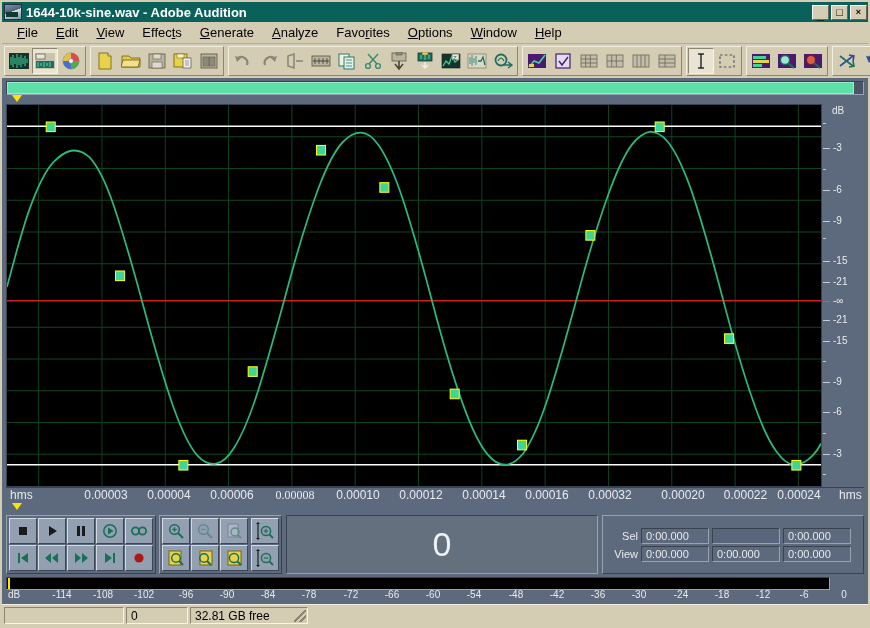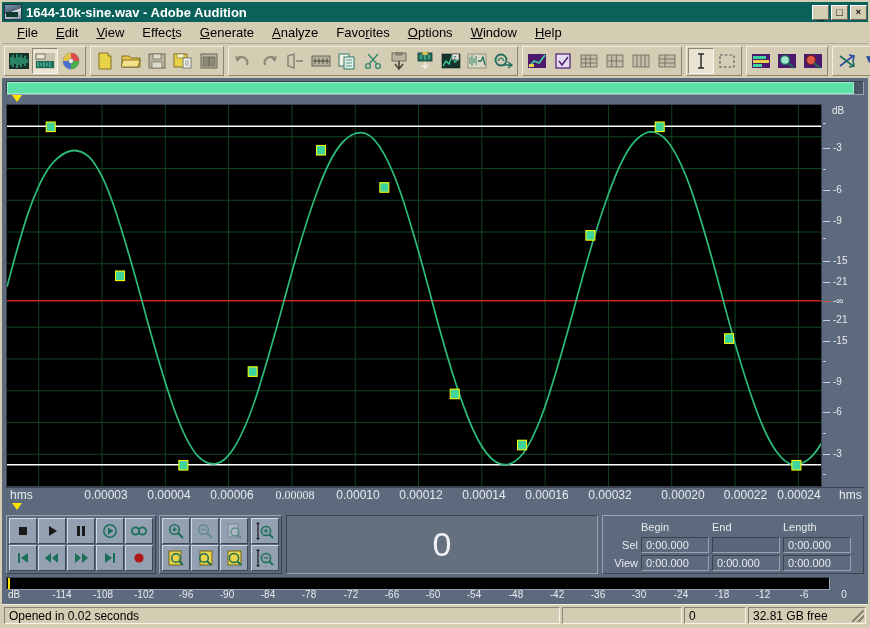--- a/index.html
+++ b/index.html
@@ -1036,26 +1036,20 @@
               <line x1="8.8" y1="9" x2="13.2" y2="9" stroke="#1a6f57" stroke-width="1.2"></line>
             </svg>
         </div>
       </div>
     </div>
 
     <div class="time-display">0</div>
 
     <div class="panel selview">
       <div class="sv-row">
-        <div class="sv-spacer"></div>
-        <div class="sv-head" style="width:68px">Begin</div>
-        <div class="sv-head" style="width:68px">End</div>
-        <div class="sv-head" style="width:68px">Length</div>
-      </div>
-      <div class="sv-row">
         <div class="sv-rowlabel">Sel</div>
         <div class="sv-cell">0:00.000</div>
         <div class="sv-cell blank"></div>
         <div class="sv-cell">0:00.000</div>
       </div>
       <div class="sv-row">
         <div class="sv-rowlabel">View</div>
         <div class="sv-cell">0:00.000</div>
         <div class="sv-cell">0:00.000</div>
         <div class="sv-cell">0:00.000</div>
@@ -1087,21 +1081,20 @@
       <div class="mr-label" style="left:633px">-30</div>
       <div class="mr-label" style="left:675px">-24</div>
       <div class="mr-label" style="left:716px">-18</div>
       <div class="mr-label" style="left:757px">-12</div>
       <div class="mr-label" style="left:798px">-6</div>
       <div class="mr-label" style="left:838px">0</div>
     </div>
   </div>
 
   <div class="statusbar">
-    <div class="sb-cell sb-msg">Opened in 0.02 seconds</div>
     <div class="sb-cell sb-pad"></div>
     <div class="sb-cell sb-num">0</div>
     <div class="sb-cell sb-free">
       <span>32.81 GB free</span>
       <span class="grip"></span>
     </div>
   </div>
 
 </div>
 

